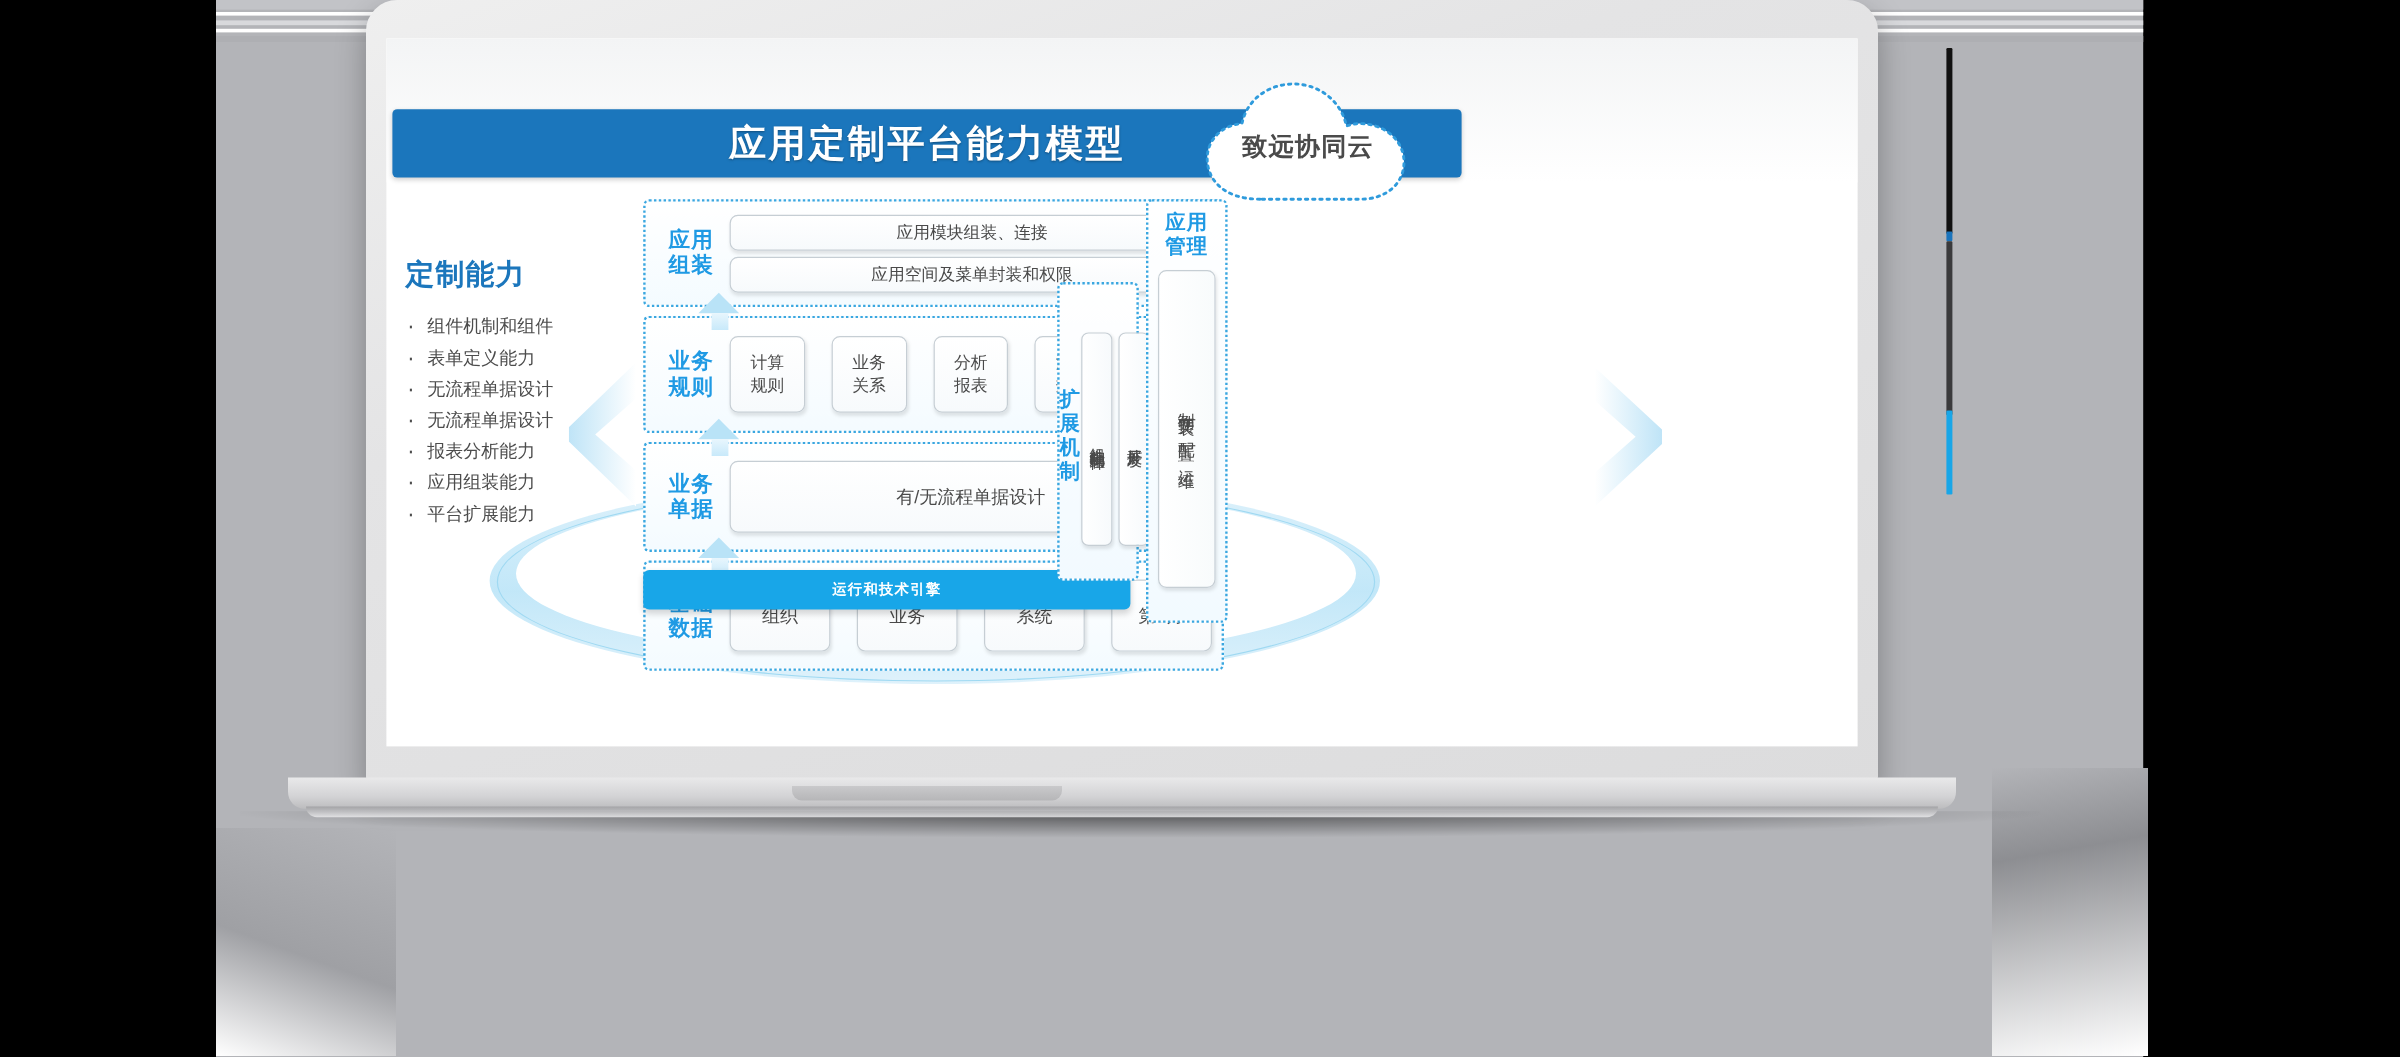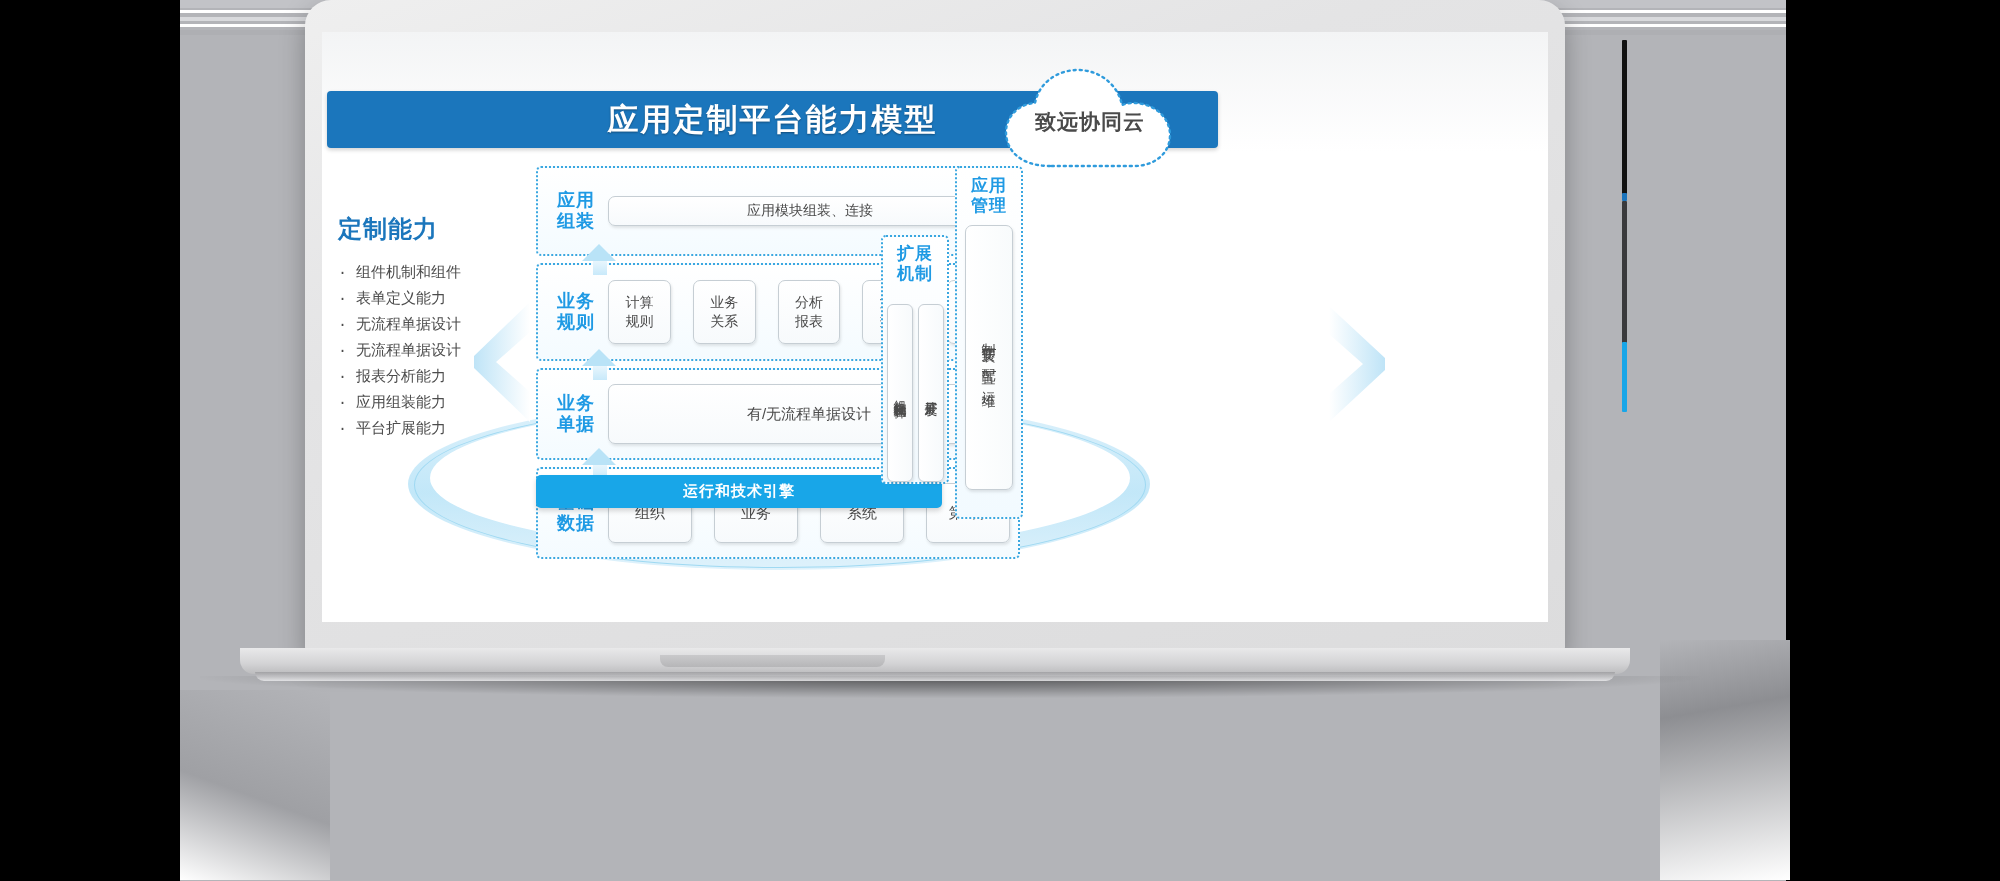--- a/index.html
+++ b/index.html
@@ -109,28 +109,28 @@
   .sec-data .wbox{flex:1;height:58px;font-size:15px;}
 
   
   .uparrow{position:absolute;left:44px;width:0;height:0;border-left:17px solid transparent;
       border-right:17px solid transparent;border-bottom:17px solid #b9e3f7;}
   .uptail{position:absolute;left:55px;width:14px;background:linear-gradient(180deg,#e8f6fd,#c8e9fa);}
 
   
   .engine{position:absolute;left:536px;top:475px;width:406px;height:33px;background:#18a6e8;
       border-radius:5px;display:flex;align-items:center;justify-content:center;
-      color:#fff;font-size:15px;font-weight:bold;letter-spacing:1px;
+      color:#fff;font-size:12px;font-weight:bold;letter-spacing:1px;
       box-shadow:0 3px 5px rgba(0,0,0,.16);text-align:center;}
 
   
   .ext-col{position:absolute;left:881px;top:235px;width:64px;height:238px;
       border:2px dotted #3aa7e0;border-radius:5px;
       background:linear-gradient(180deg,#ffffff 0%,#f2faff 100%);
-      display:flex;flex-direction:column;align-items:center;padding-top:7px;justify-content:space-between;}
+      display:flex;flex-direction:row;align-items:center;padding-top:7px;justify-content:space-between;}
   .ext-title{color:#1f9ae4;font-size:17px;font-weight:bold;line-height:20px;text-align:center;
       letter-spacing:1px;}
   .ext-boxes{display:flex;gap:5px;margin-top:6px;}
   .vbox{width:24px;height:176px;background:linear-gradient(90deg,#ffffff,#f7fafc);
       border:1px solid #c6ced4;border-radius:6px;
       display:flex;align-items:center;justify-content:center;
       writing-mode:vertical-rl;text-orientation:upright;
       font-size:13px;color:#4a4a4a;letter-spacing:1px;
       box-shadow:1px 2px 3px rgba(0,0,0,.10);}
 
@@ -232,20 +232,21 @@
 
   <div class="stack">
 
     <div class="sec sec-assembly">
       <div class="sec-label">
         <div>应用</div>
         <div>组装</div>
       </div>
       <div class="sec-body">
         <div class="wbox">应用模块组装、连接</div>
+        <div class="wbox">应用空间及菜单封装和权限</div>
       </div>
     </div>
 
     <div class="sec sec-rules">
       <div class="uparrow" style="top:-21px;"></div>
       <div class="uptail" style="top:-4px;height:14px;"></div>
       <div class="sec-label">
         <div>业务</div>
         <div>规则</div>
       </div>

